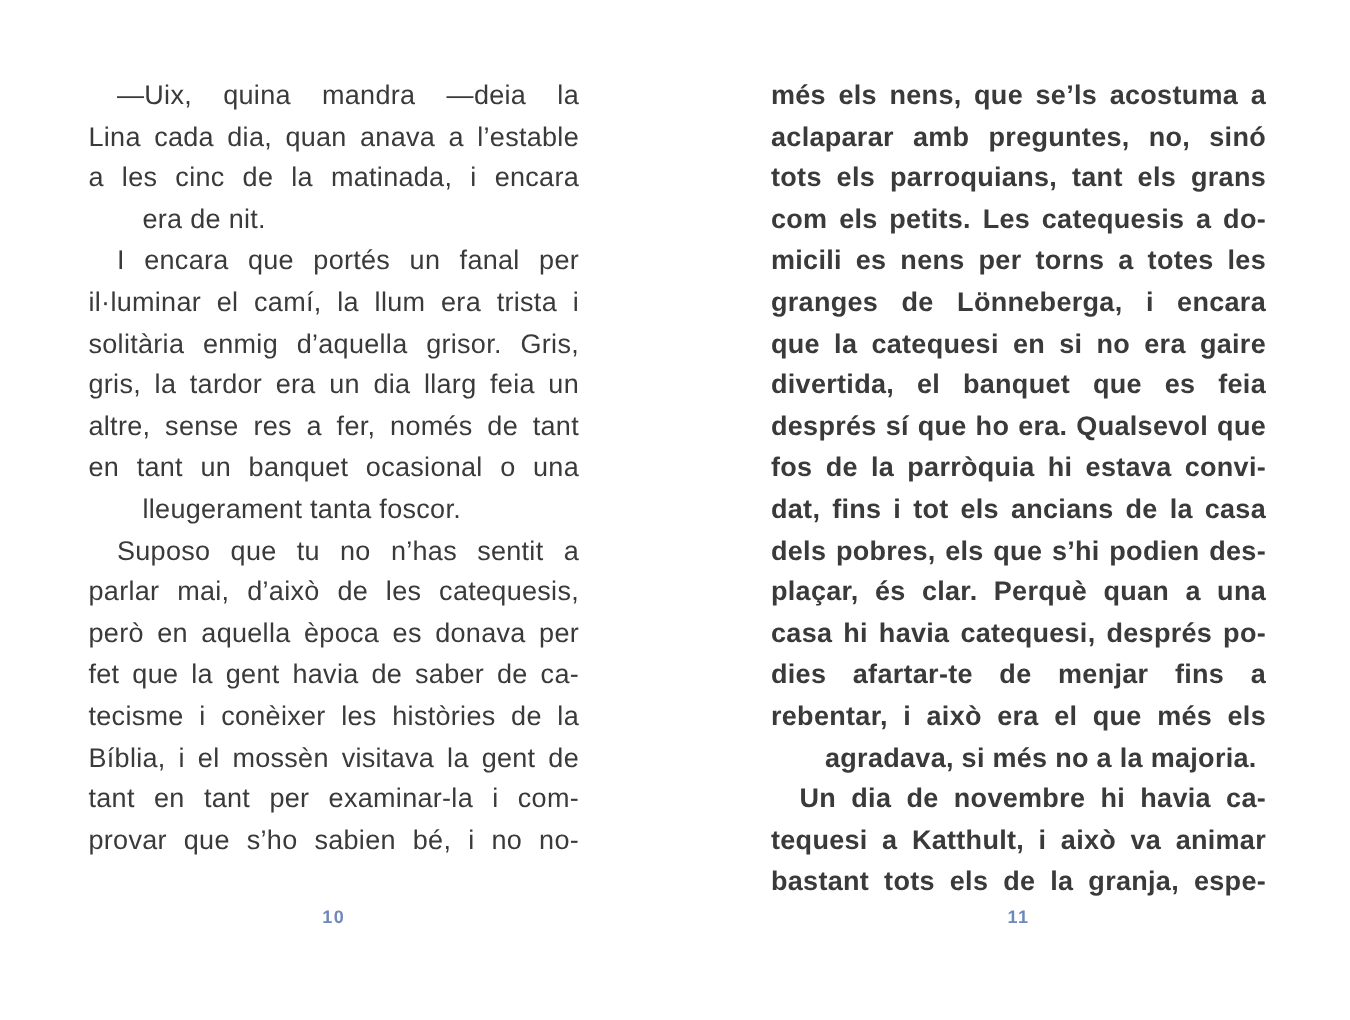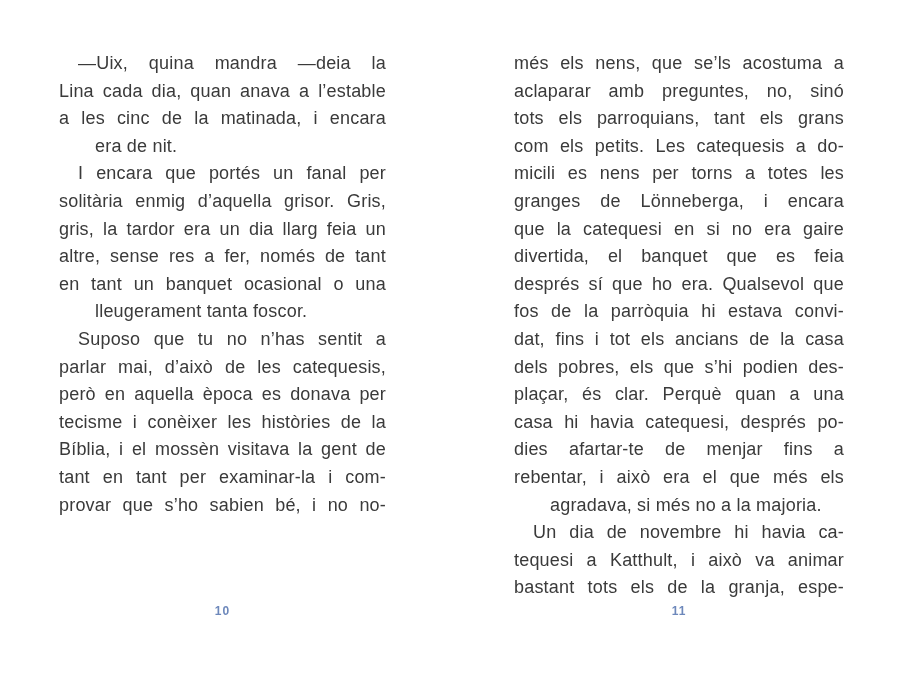--- a/index.html
+++ b/index.html
@@ -13,21 +13,21 @@
   .spread { position: relative; width: 801px; height: 680px; }
   .page-text {
     position: absolute;
     top: 50px;
     font-size: 18px;
     line-height: 27.6px;
     letter-spacing: 0.2px;
     color: var(--ink);
   }
   .page-text.left  { left: 59px;  width: 327px; }
-  .page-text.right { left: 514px; width: 330px; }
+  .page-text.right { left: 514px; width: 330px; font-weight: bold; }
   .line {
     height: 27.6px;
     white-space: nowrap;
     text-align: justify;
     text-align-last: justify;
     overflow: visible;
   }
   .line.indent { padding-left: 19px; }
   .line.endline { text-align-last: left; margin-left: 36px; }
   .folio {
@@ -47,28 +47,30 @@
 <body>
 
 <div class="spread">
 
   <div class="page-text left">
       <div class="line indent">—Uix, quina mandra —deia la</div>
       <div class="line">Lina cada dia, quan anava a l’estable</div>
       <div class="line">a les cinc de la matinada, i encara</div>
       <div class="line endline">era de nit.</div>
       <div class="line indent">I encara que portés un fanal per</div>
+      <div class="line">il·luminar el camí, la llum era trista i</div>
       <div class="line">solitària enmig d’aquella grisor. Gris,</div>
       <div class="line">gris, la tardor era un dia llarg feia un</div>
       <div class="line">altre, sense res a fer, només de tant</div>
       <div class="line">en tant un banquet ocasional o una</div>
       <div class="line endline">lleugerament tanta foscor.</div>
       <div class="line indent">Suposo que tu no n’has sentit a</div>
       <div class="line">parlar mai, d’això de les catequesis,</div>
       <div class="line">però en aquella època es donava per</div>
+      <div class="line">fet que la gent havia de saber de ca-</div>
       <div class="line">tecisme i conèixer les històries de la</div>
       <div class="line">Bíblia, i el mossèn visitava la gent de</div>
       <div class="line">tant en tant per examinar-la i com-</div>
       <div class="line">provar que s’ho sabien bé, i no no-</div>
     </div>
 
   <div class="page-text right">
       <div class="line">més els nens, que se’ls acostuma a</div>
       <div class="line">aclaparar amb preguntes, no, sinó</div>
       <div class="line">tots els parroquians, tant els grans</div>

